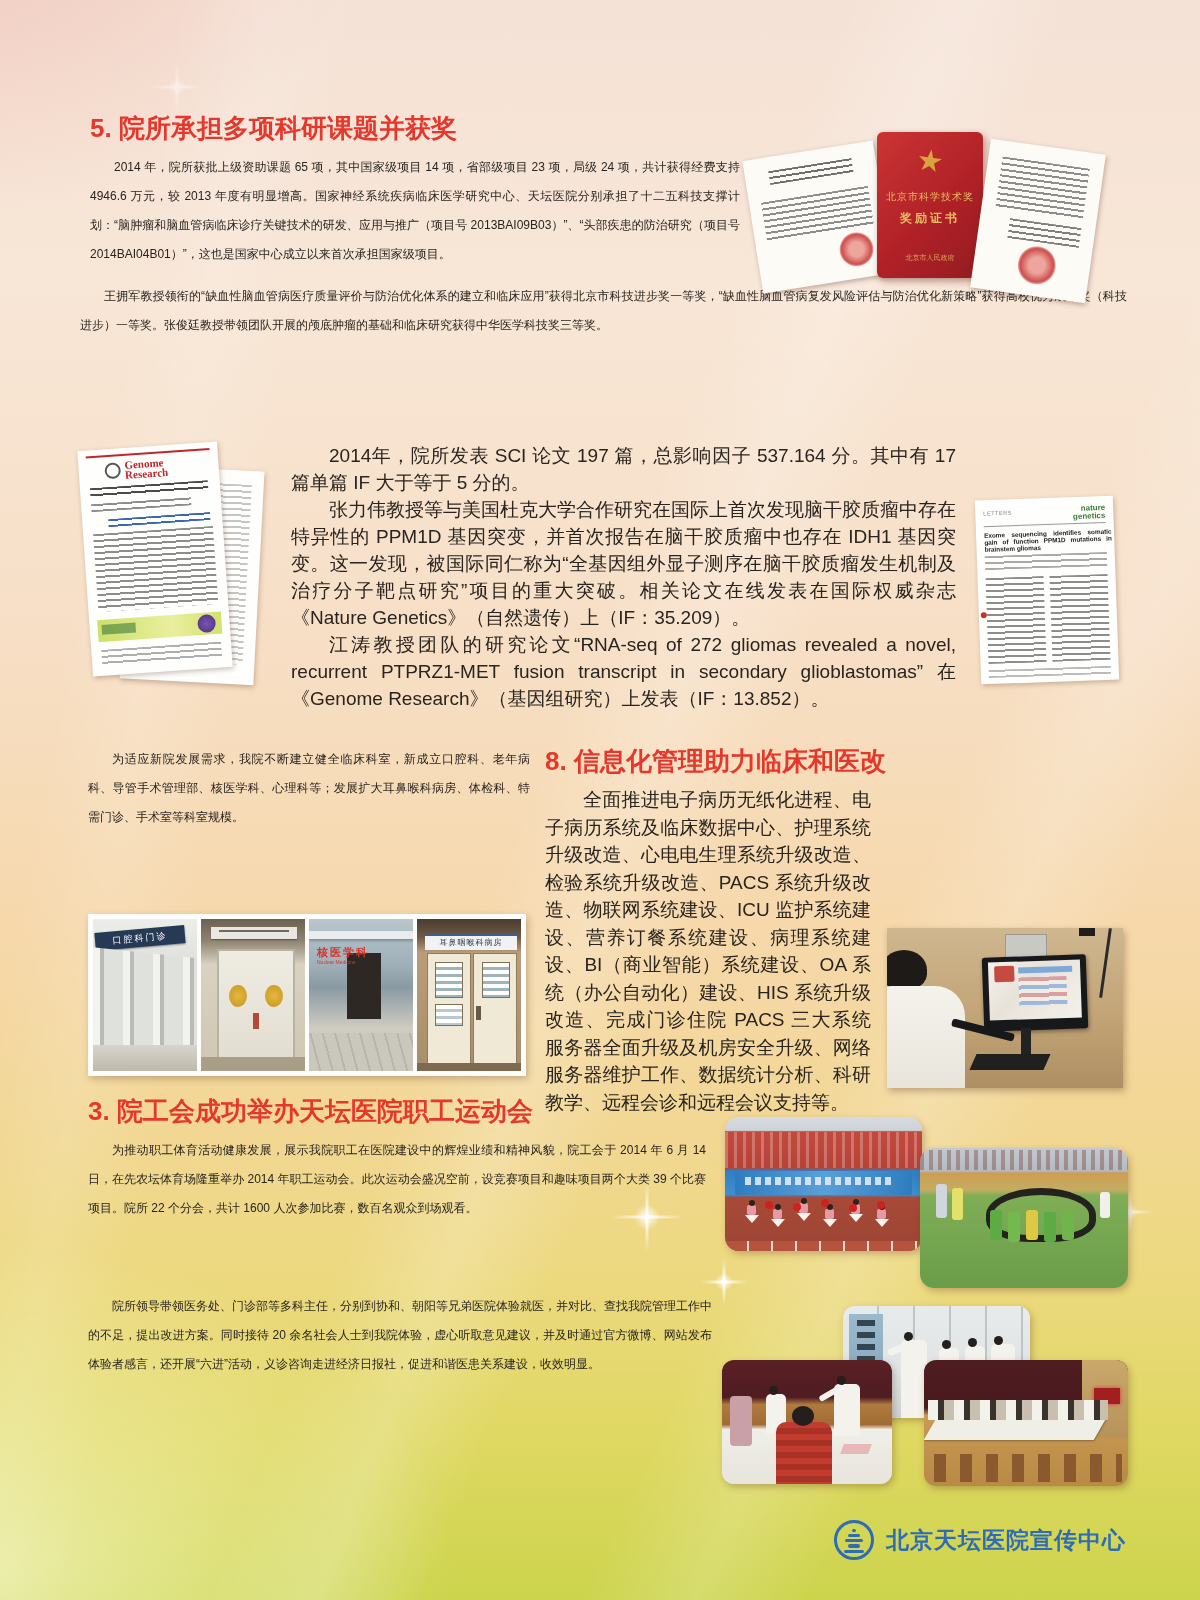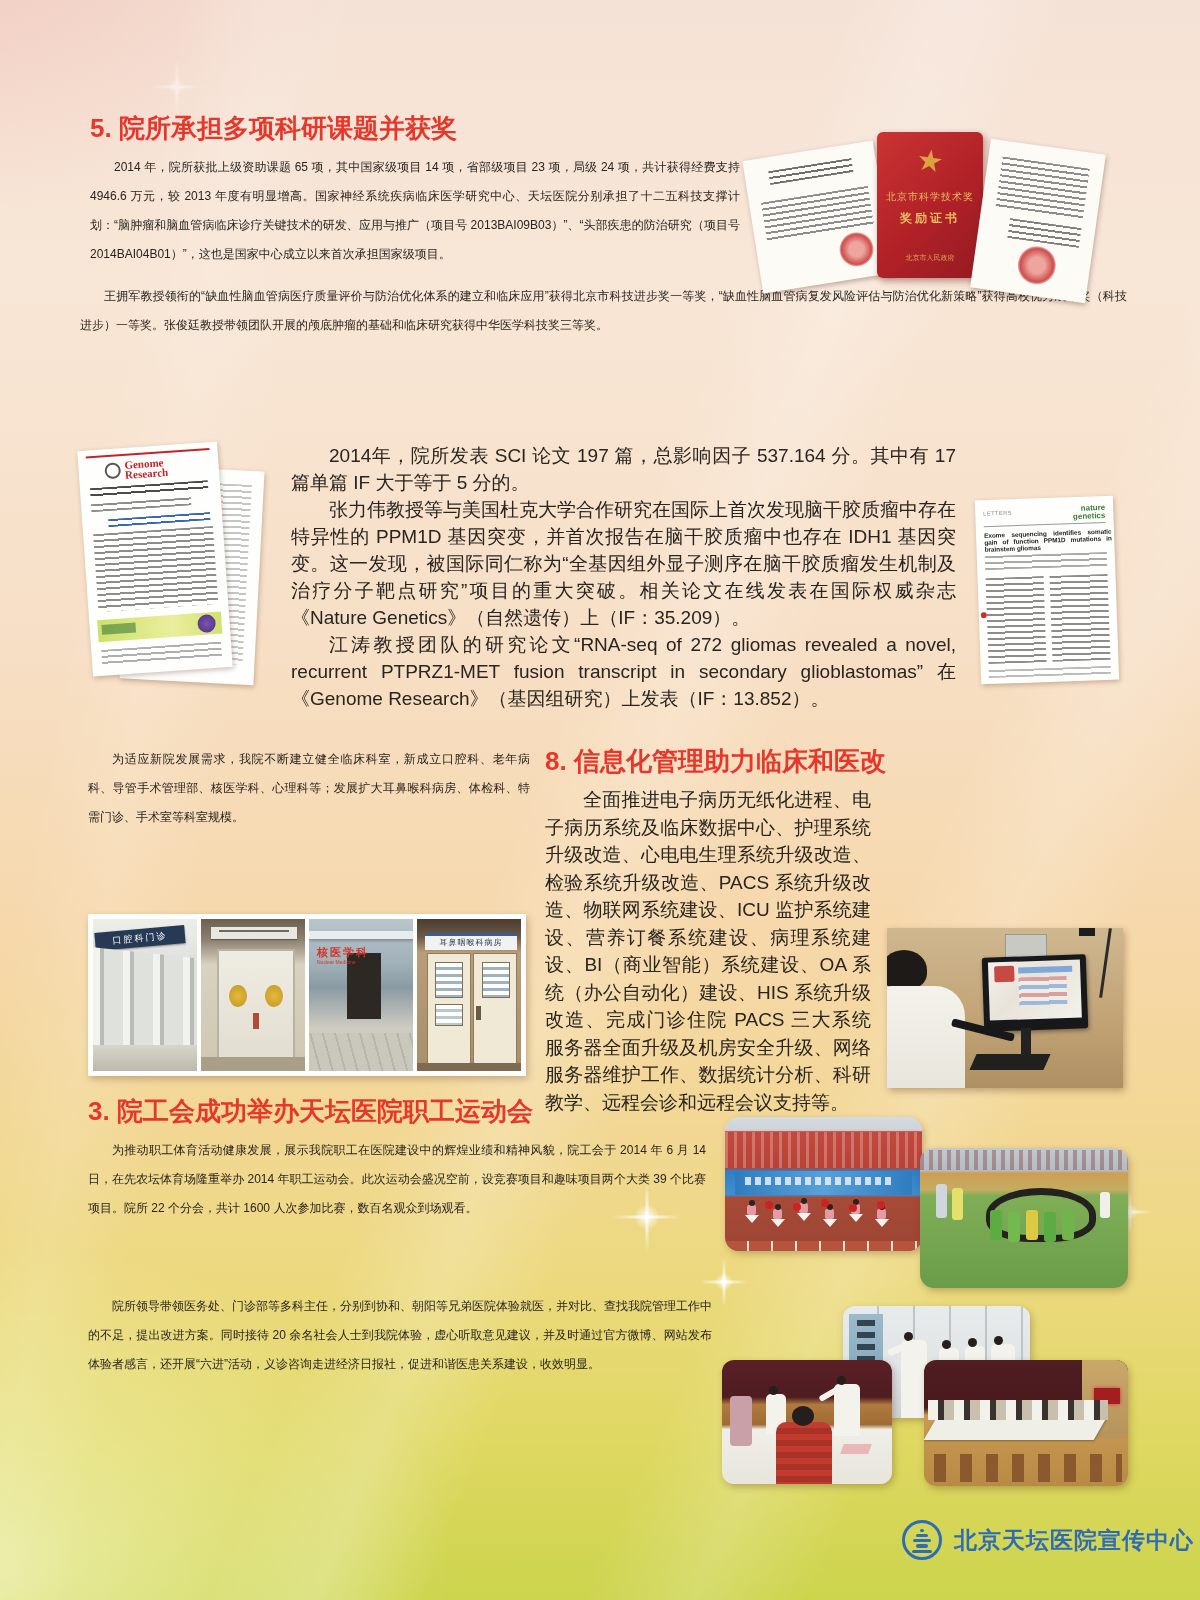--- a/index.html
+++ b/index.html
@@ -287,21 +287,21 @@
   <div class="sparkle" style="left:700px;top:1258px;width:48px;height:48px;">
       <i style="width:18px;height:18px;"></i>
     </div>
   <div class="sparkle" style="left:1108px;top:1190px;width:44px;height:44px;opacity:.8;">
       <i style="width:16px;height:16px;"></i>
     </div>
   <div class="sparkle" style="left:150px;top:60px;width:54px;height:54px;opacity:.5;">
       <i style="width:18px;height:18px;"></i>
     </div>
 
-  <div class="footer" style="left:902px;top:1520px;">
+  <div class="footer" style="left:834px;top:1520px;">
     <div class="logo-circle">
       <span style="top:6px;width:4px;height:3px;"></span>
       <span style="top:11px;width:12px;height:3px;"></span>
       <span style="top:16px;width:18px;height:3px;"></span>
       <span style="top:21px;width:12px;height:4px;"></span>
       <span style="top:27px;width:20px;height:3px;"></span>
     </div>
     <div class="label">北京天坛医院宣传中心</div>
   </div>
 </div>

